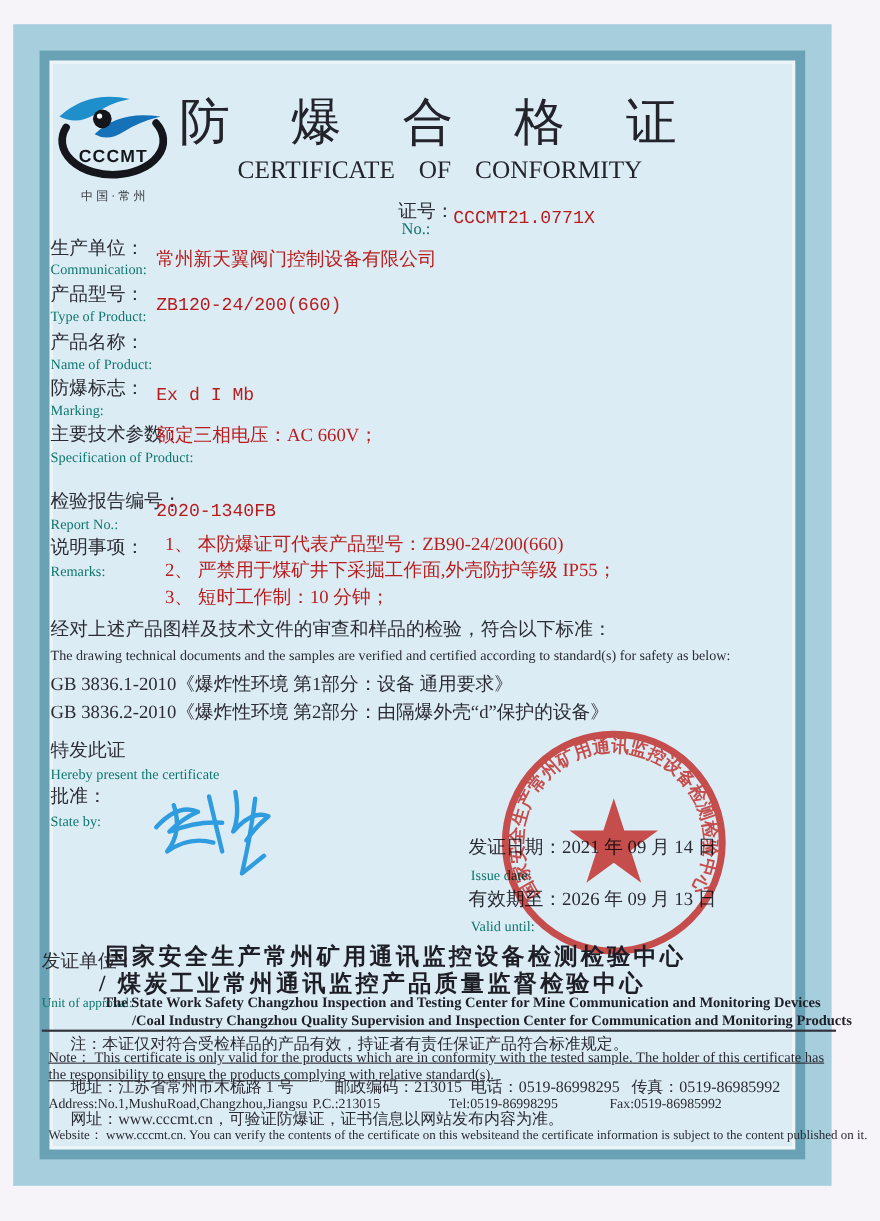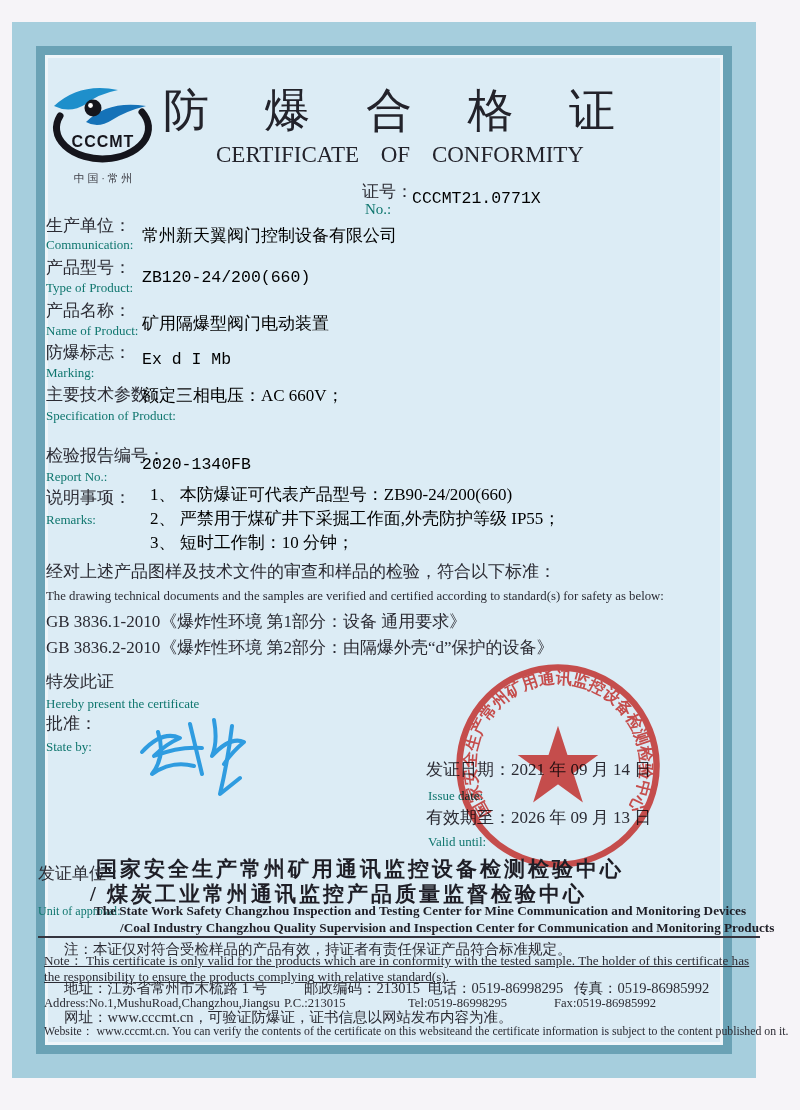--- a/index.html
+++ b/index.html
@@ -11,21 +11,21 @@
   .band-outer{position:absolute;left:12px;top:22px;right:44px;bottom:32px;background:#a6cedd;}
   .band-inner{position:absolute;left:24px;top:24px;right:24px;bottom:24px;background:#6aa2b5;}
   .band-gap{position:absolute;left:9px;top:9px;right:9px;bottom:9px;background:#eef5f9;}
   .interior{position:absolute;left:3px;top:3px;right:3px;bottom:3px;background:#dcecf5;}
   .content{position:absolute;left:0;top:0;width:800px;height:1110px;}
   .abs{position:absolute;}
   .title-zh{left:160px;top:80px;width:480px;text-align:center;font-size:46px;letter-spacing:22px;color:#23232b;white-space:nowrap;}
   .title-en{left:160px;top:142px;width:480px;text-align:center;font-size:23px;word-spacing:16px;color:#23232b;white-space:nowrap;}
   .lz{font-size:17px;color:#2b2b33;white-space:nowrap;}
   .le{font-size:13px;color:#0f766e;white-space:nowrap;}
-  .val{font-size:17px;color:#000000;white-space:nowrap;}
+  .val{font-size:17px;color:#b91c1c;white-space:nowrap;}
   .val-mono{font-family:"Liberation Mono","DejaVu Sans Mono",monospace;font-size:16.5px;}
   .gb{font-size:17px;white-space:nowrap;}
   .small-en{font-size:12.8px;white-space:nowrap;}
   .appr-zh{font-weight:bold;font-size:21px;letter-spacing:3px;color:#1e1e26;white-space:nowrap;}
   .appr-en{font-weight:bold;font-size:13.2px;color:#1e1e26;white-space:nowrap;}
   .rule{position:absolute;left:38px;top:936px;width:722px;height:0;border-top:2px solid #34343e;}
   .foot-zh{font-size:14.5px;white-space:nowrap;margin-left:20px;}
   .foot-en{font-size:12.6px;white-space:nowrap;}
   .note-en{font-size:13.2px;line-height:16px;width:716px;white-space:normal;text-decoration:underline;}
   .stamp{mix-blend-mode:multiply;opacity:.88;}
@@ -66,21 +66,20 @@
     <div class="abs lz" style="left:46px;top:214px">生产单位：</div>
     <div class="abs le" style="left:46px;top:237px">Communication:</div>
     <div class="abs val" style="left:142px;top:224px">常州新天翼阀门控制设备有限公司</div>
 
     <div class="abs lz" style="left:46px;top:256px">产品型号：</div>
     <div class="abs le" style="left:46px;top:280px">Type of Product:</div>
     <div class="abs val val-mono" style="left:142px;top:268px">ZB120-24/200(660)</div>
 
     <div class="abs lz" style="left:46px;top:299px">产品名称：</div>
     <div class="abs le" style="left:46px;top:323px">Name of Product:</div>
-    <div class="abs val" style="left:142px;top:312px">矿用隔爆型阀门电动装置</div>
 
     <div class="abs lz" style="left:46px;top:341px">防爆标志：</div>
     <div class="abs le" style="left:46px;top:365px">Marking:</div>
     <div class="abs val val-mono" style="left:142px;top:350px">Ex d I Mb</div>
 
     <div class="abs lz" style="left:46px;top:383px">主要技术参数：</div>
     <div class="abs le" style="left:46px;top:408px">Specification of Product:</div>
     <div class="abs val" style="left:142px;top:384px">额定三相电压：AC 660V；</div>
 
     <div class="abs lz" style="left:46px;top:444px">检验报告编号：</div>

